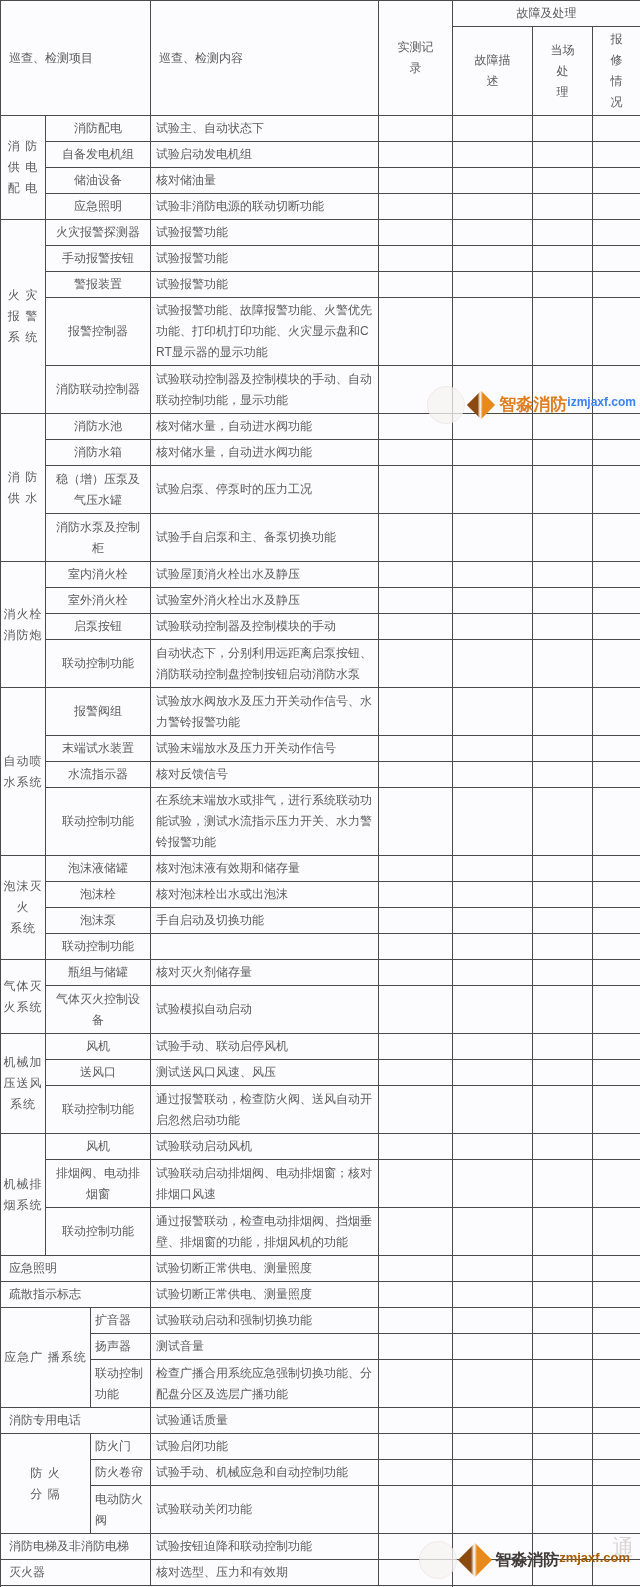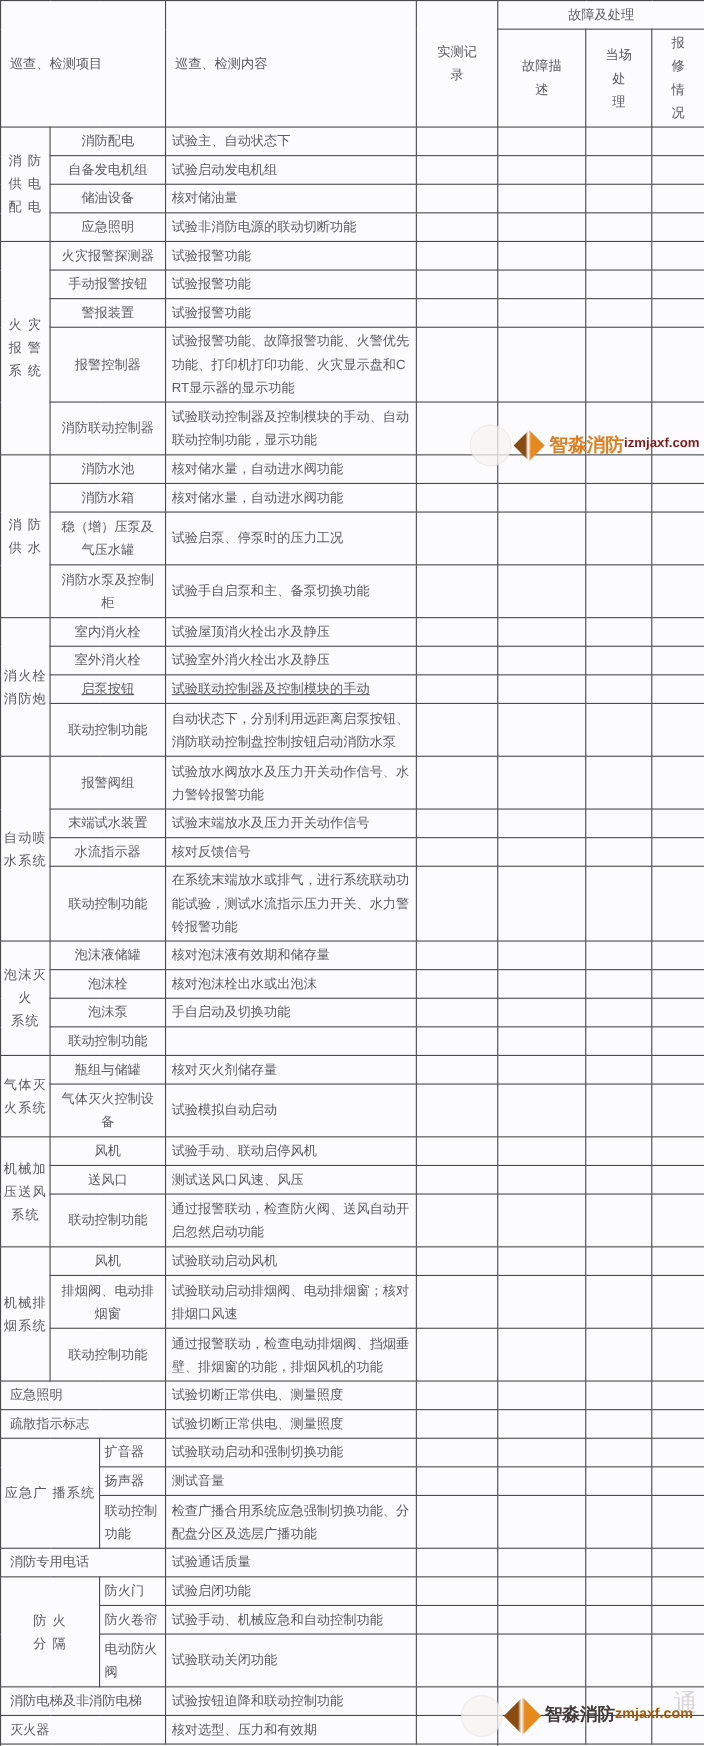--- a/index.html
+++ b/index.html
@@ -51,21 +51,21 @@
   }
   .diamond{
     width:20px;height:20px;flex:0 0 auto;
     transform:rotate(45deg);
     background:linear-gradient(45deg,#8a4a10 38%,#ffffff 47%,#e8891c 56%);
     margin:0 8px 0 2px;
   }
   .wm-bottom .diamond{width:24px;height:24px;}
   .wm-text{display:flex;line-height:1.2;}
   .wm-mid .brand{font-size:17px;font-weight:bold;color:#e07f1f;}
-  .wm-mid .domain{font-size:12px;font-weight:bold;color:#7f1d1d;}
+  .wm-mid .domain{font-size:12px;font-weight:bold;color:#3b82f6;}
   .wm-bottom .brand{font-size:16px;font-weight:bold;color:#413c39;}
   .wm-bottom .domain{font-size:13px;font-weight:bold;color:#a85a00;}
   .ghost-char{
     position:absolute;right:-4px;top:-8px;
     font-size:22px;color:#9a948e;opacity:.35;
   }
 </style>
 </head>
 <body>
 
@@ -218,21 +218,21 @@
           <td class="c-empty"></td>
         </tr>
         <tr style="height: 24px;">
           <td class="c-item" colspan="2">室外消火栓</td>
           <td class="c-content">试验室外消火栓出水及静压</td>
           <td class="c-empty"></td>
           <td class="c-empty"></td>
           <td class="c-empty"></td>
           <td class="c-empty"></td>
         </tr>
-        <tr style="height: 24px; text-decoration: underline;">
+        <tr style="height: 24px;">
           <td class="c-item" colspan="2">启泵按钮</td>
           <td class="c-content">试验联动控制器及控制模块的手动</td>
           <td class="c-empty"></td>
           <td class="c-empty"></td>
           <td class="c-empty"></td>
           <td class="c-empty"></td>
         </tr>
         <tr style="height: 48px;">
           <td class="c-item" colspan="2">联动控制功能</td>
           <td class="c-content">自动状态下，分别利用远距离启泵按钮、消防联动控制盘控制按钮启动消防水泵</td>

